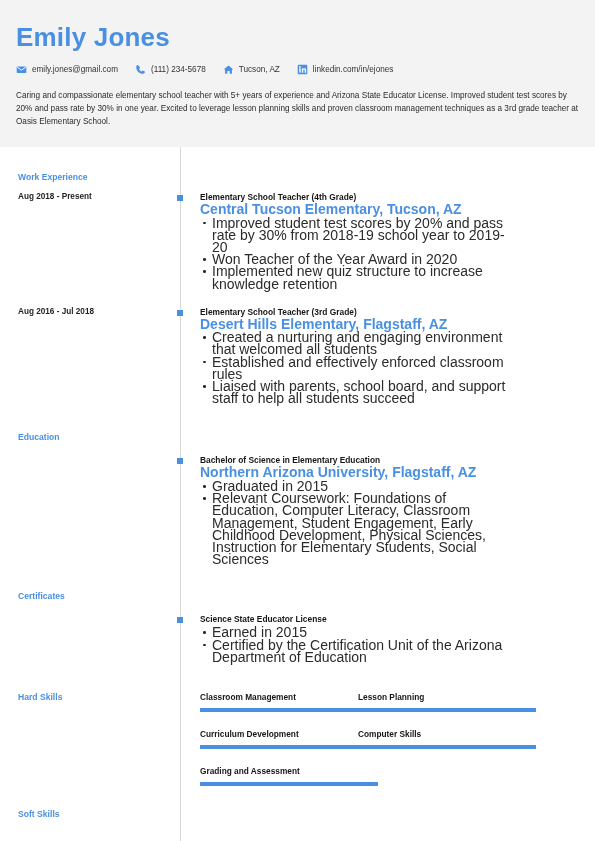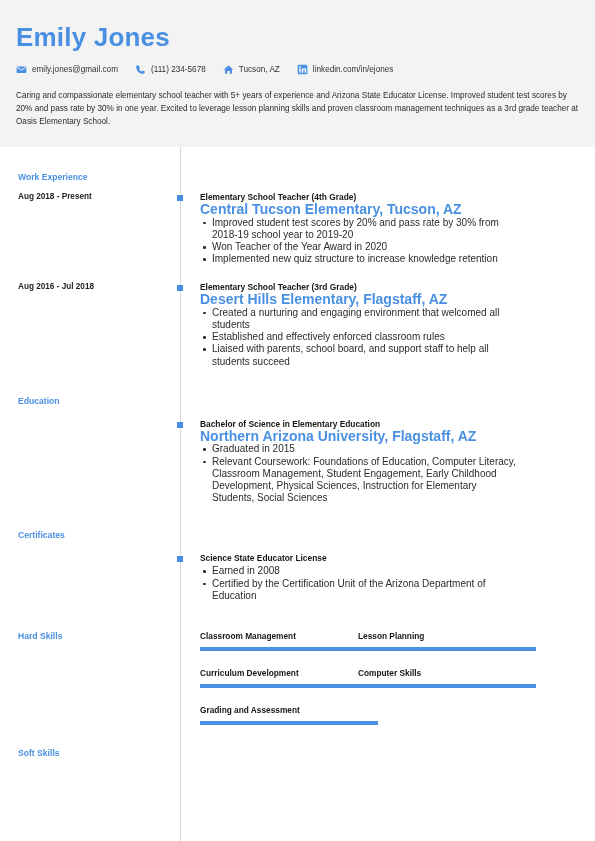--- a/index.html
+++ b/index.html
@@ -127,21 +127,21 @@
     font-weight: bold;
     color: #4a90e2;
     line-height: 12.5px;
   }
   ul.bullets {
     list-style: none;
     margin-top: 1px;
   }
   ul.bullets li {
     position: relative;
-    font-size: 10px;
+    font-size: 14px;
     line-height: 12.2px;
     color: #2b2b2b;
     padding-left: 12px;
     margin-bottom: 0px;
   }
   ul.bullets li::before {
     content: "";
     position: absolute;
     left: 3px;
     top: 5px;
@@ -316,21 +316,21 @@
 
     <div class="section" style="padding-top:11px;">
       <div class="col-left">
         <div class="date-range"></div>
       </div>
       <div class="col-right">
         <div class="entry">
           <div class="marker"></div>
           <div class="entry-title">Science State Educator License</div>
           <ul class="bullets">
-            <li>Earned in 2008</li>
+            <li>Earned in 2015</li>
             <li>Certified by the Certification Unit of the Arizona Department of Education</li>
           </ul>
         </div>
       </div>
     </div>
 
     <div class="section" style="padding-top:28px;">
       <div class="col-left">
         <div class="section-title">Hard Skills</div>
       </div>

